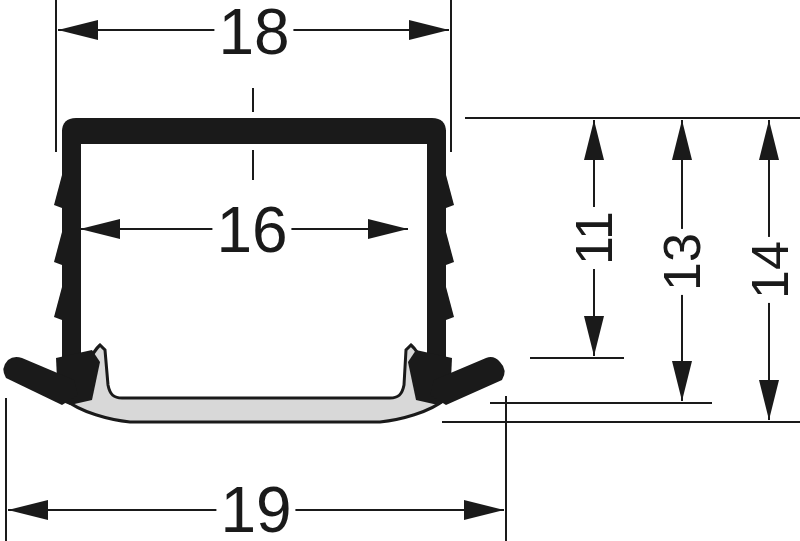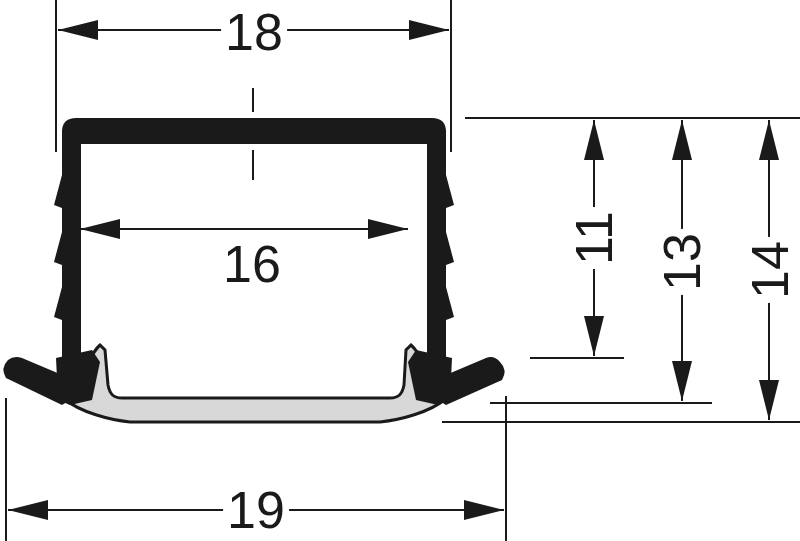--- a/index.html
+++ b/index.html
@@ -7,21 +7,21 @@
     #drawing { position: absolute; left: 0; top: 0; width: 800px; height: 541px; }
     .lbl {
       position: absolute;
       font-family: "Liberation Sans", "DejaVu Sans", sans-serif;
       font-weight: 400;
       color: #1a1a1a;
       background: #ffffff;
       line-height: 1;
       white-space: nowrap;
     }
-    .lbl-h { font-size: 52px; transform: translate(-50%, -50%); padding: 0 4px; }
+    .lbl-h { font-size: 64px; transform: translate(-50%, -50%); padding: 0 4px; }
     .lbl-v { font-size: 52px; transform: translate(-50%, -50%) rotate(-90deg); padding: 0 4px; }
   </style>
 </head>
 <body>
 
 <svg id="drawing" viewBox="0 0 800 541" xmlns="http://www.w3.org/2000/svg">
   <defs>
     <marker id="arr" viewBox="0 0 40 20" refX="40" refY="10" markerWidth="40" markerHeight="20" markerUnits="userSpaceOnUse" orient="auto-start-reverse">
       <path d="M0,0 L40,10 L0,20 Z" fill="#1a1a1a"></path>
     </marker>
@@ -75,17 +75,17 @@
     <path d="M452,358 L416,350 L408,362 L416,400 L438,405 L450,400 Z"></path>
   </g>
 
   <g fill="#1a1a1a">
     <path d="M8,360 Q0,368 6,378 L62,405 L78,395 L74,380 L22,358 Q14,355 8,360 Z"></path>
     <path d="M500,362 Q508,370 502,380 L446,405 L430,395 L434,380 L486,358 Q494,355 500,362 Z"></path>
   </g>
 </svg>
 
 <div class="lbl lbl-h" style="left:254px; top:32px;">18</div>
-<div class="lbl lbl-h" style="left:252px; top:230px;margin-top:34px;">16</div>
+<div class="lbl lbl-h" style="left:252px; top:230px;">16</div>
 <div class="lbl lbl-h" style="left:256px; top:510px;">19</div>
 <div class="lbl lbl-v" style="left:594px; top:238px;">11</div>
 <div class="lbl lbl-v" style="left:682px; top:262px;">13</div>
 <div class="lbl lbl-v" style="left:770px; top:270px;">14</div>
 
 </body></html>

